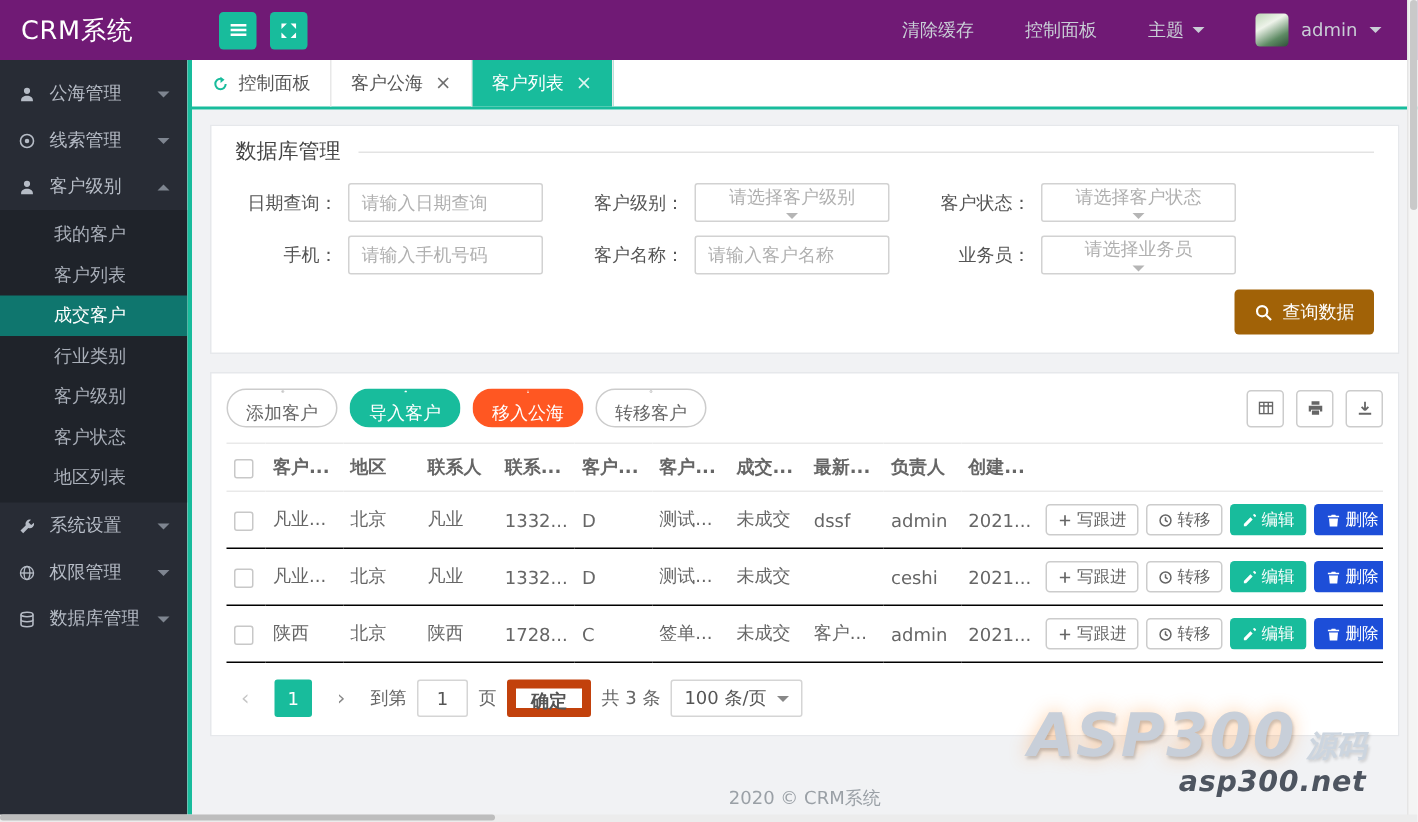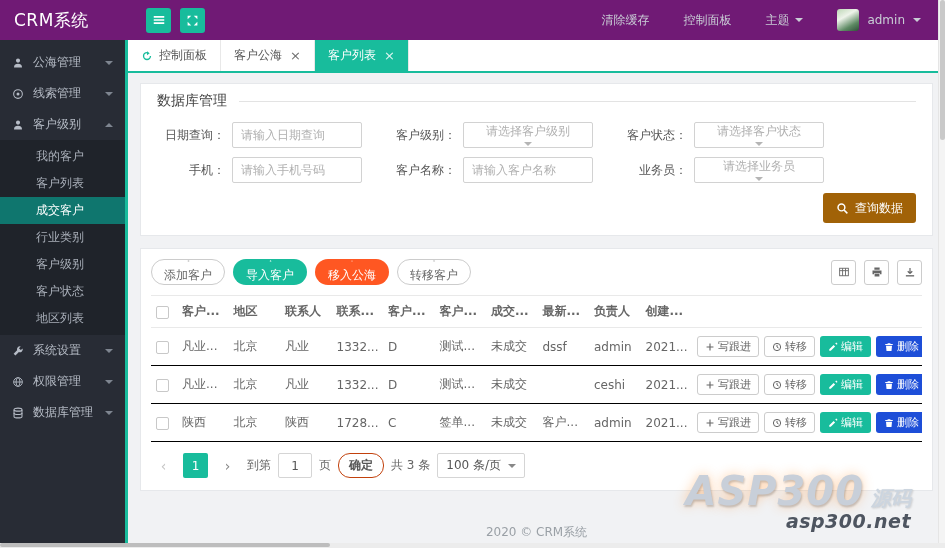--- a/index.html
+++ b/index.html
@@ -82,21 +82,21 @@
   .mini.outline { border-color:#ccc; background:#fff; color:#666; }
   .mini.teal { background:#18bc9c; color:#fff; }
   .mini.red { background:#1d4ed8; color:#fff; }
 
   
   .pagination { display:flex; align-items:center; gap:7px; padding-top:11px; color:#666; }
   .page-btn { min-width:25px; height:25px; display:flex; align-items:center; justify-content:center; border-radius:2px; cursor:pointer; color:#888; font-size:14px; }
   .page-btn.disabled { color:#c5c5c5; }
   .page-btn.current { background:#18bc9c; color:#fff; font-size:12px; }
   .pg-input { width:34px; height:25px; border:1px solid #d5d5d5; border-radius:2px; text-align:center; font-size:12px; color:#555; outline:none; font-family:inherit; }
-  .pg-confirm { height:25px; padding:0 10px; border:1px solid #c2410c; background:#fff; border-radius:12px; font-size:12px; color:#555; font-weight:bold; cursor:pointer; font-family:inherit; }
+  .pg-confirm { height:25px; padding:0 10px; border:6px solid #c2410c; background:#fff; border-radius:2px; font-size:12px; color:#555; font-weight:bold; cursor:pointer; font-family:inherit; }
   .pg-select { height:25px; border:1px solid #d5d5d5; border-radius:2px; display:flex; align-items:center; gap:7px; padding:0 8px; cursor:pointer; color:#555; background:#fff; }
   .pg-select .tri-down { color:#888; }
 
   
   .footer { position:absolute; left:0; right:0; bottom:7px; text-align:center; color:#9aa0a6; }
   .watermark { position:absolute; right:34px; bottom:16px; text-align:right; font-style:italic; pointer-events:none; }
   .wm1 { display:flex; align-items:baseline; gap:7px; justify-content:flex-end; }
   .wm-brand { font-size:40px; font-weight:900; color:#c8cfd9; letter-spacing:1px;
               text-shadow:1px 2px 2px rgba(0,0,0,.18), 0 0 12px rgba(255,150,60,.45); }
   .wm-tag { font-size:20px; font-weight:700; color:#ccd5df; text-shadow:1px 1px 2px rgba(0,0,0,.15); }

